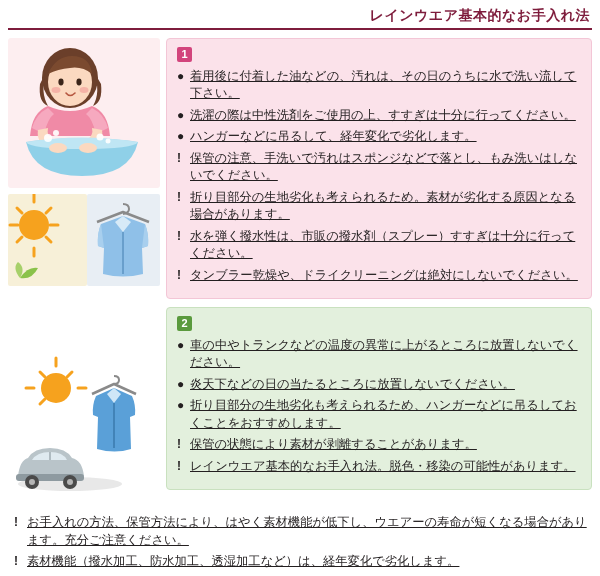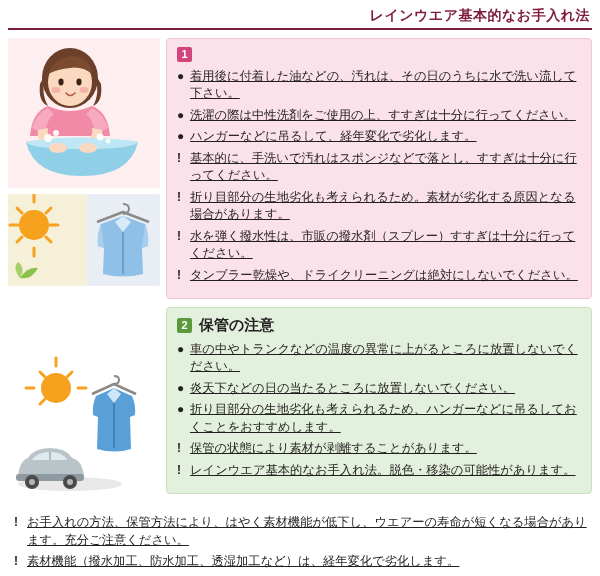--- a/index.html
+++ b/index.html
@@ -299,41 +299,40 @@
           <li>
             <span class="marker">●</span>
             <span class="item-text">洗濯の際は中性洗剤をご使用の上、すすぎは十分に行ってください。</span>
           </li>
           <li>
             <span class="marker">●</span>
             <span class="item-text">ハンガーなどに吊るして、経年変化で劣化します。</span>
           </li>
           <li>
             <span class="marker bang">!</span>
-            <span class="item-text">基本的に、手洗いで汚れはスポンジなどで落とし、すすぎは十分に行ってください。</span>
+            <span class="item-text">保管の注意、手洗いで汚れはスポンジなどで落とし、もみ洗いはしないでください。</span>
           </li>
           <li>
             <span class="marker bang">!</span>
             <span class="item-text">折り目部分の生地劣化も考えられるため。素材が劣化する原因となる場合があります。</span>
           </li>
           <li>
             <span class="marker bang">!</span>
             <span class="item-text">水を弾く撥水性は、市販の撥水剤（スプレー）すすぎは十分に行ってください。</span>
           </li>
           <li>
             <span class="marker bang">!</span>
             <span class="item-text">タンブラー乾燥や、ドライクリーニングは絶対にしないでください。</span>
           </li>
         </ul>
       </div>
 
       <div class="card card-green">
         <div class="card-title">
           <span class="num-badge badge-green">2</span>
-          <span>保管の注意</span>
         </div>
         <ul class="items">
           <li>
             <span class="marker">●</span>
             <span class="item-text">車の中やトランクなどの温度の異常に上がるところに放置しないでください。</span>
           </li>
           <li>
             <span class="marker">●</span>
             <span class="item-text">炎天下などの日の当たるところに放置しないでください。</span>
           </li>

